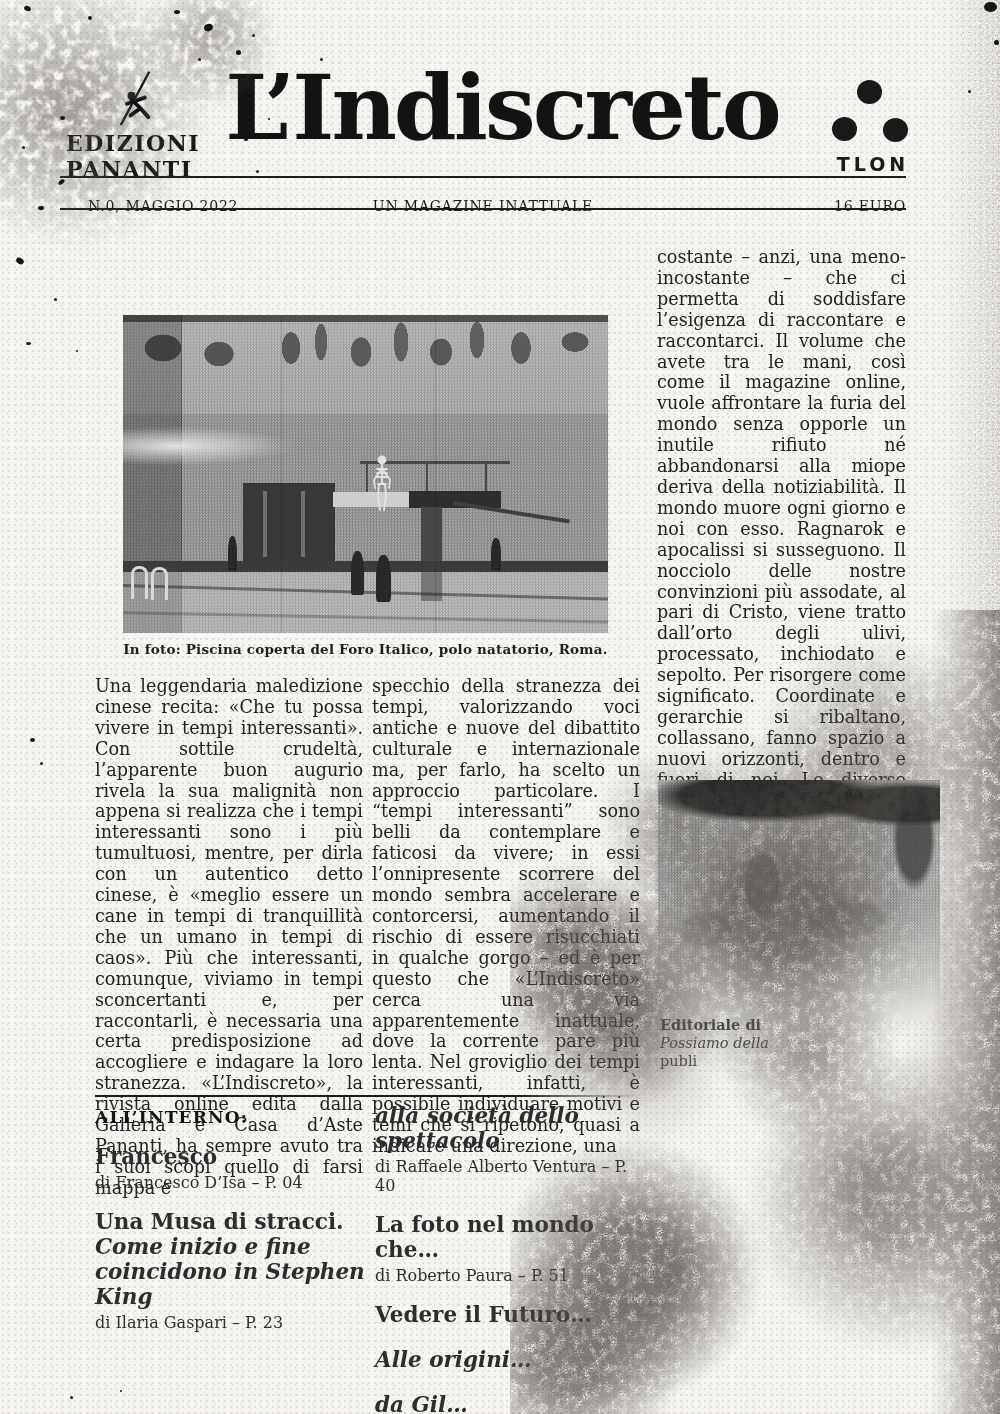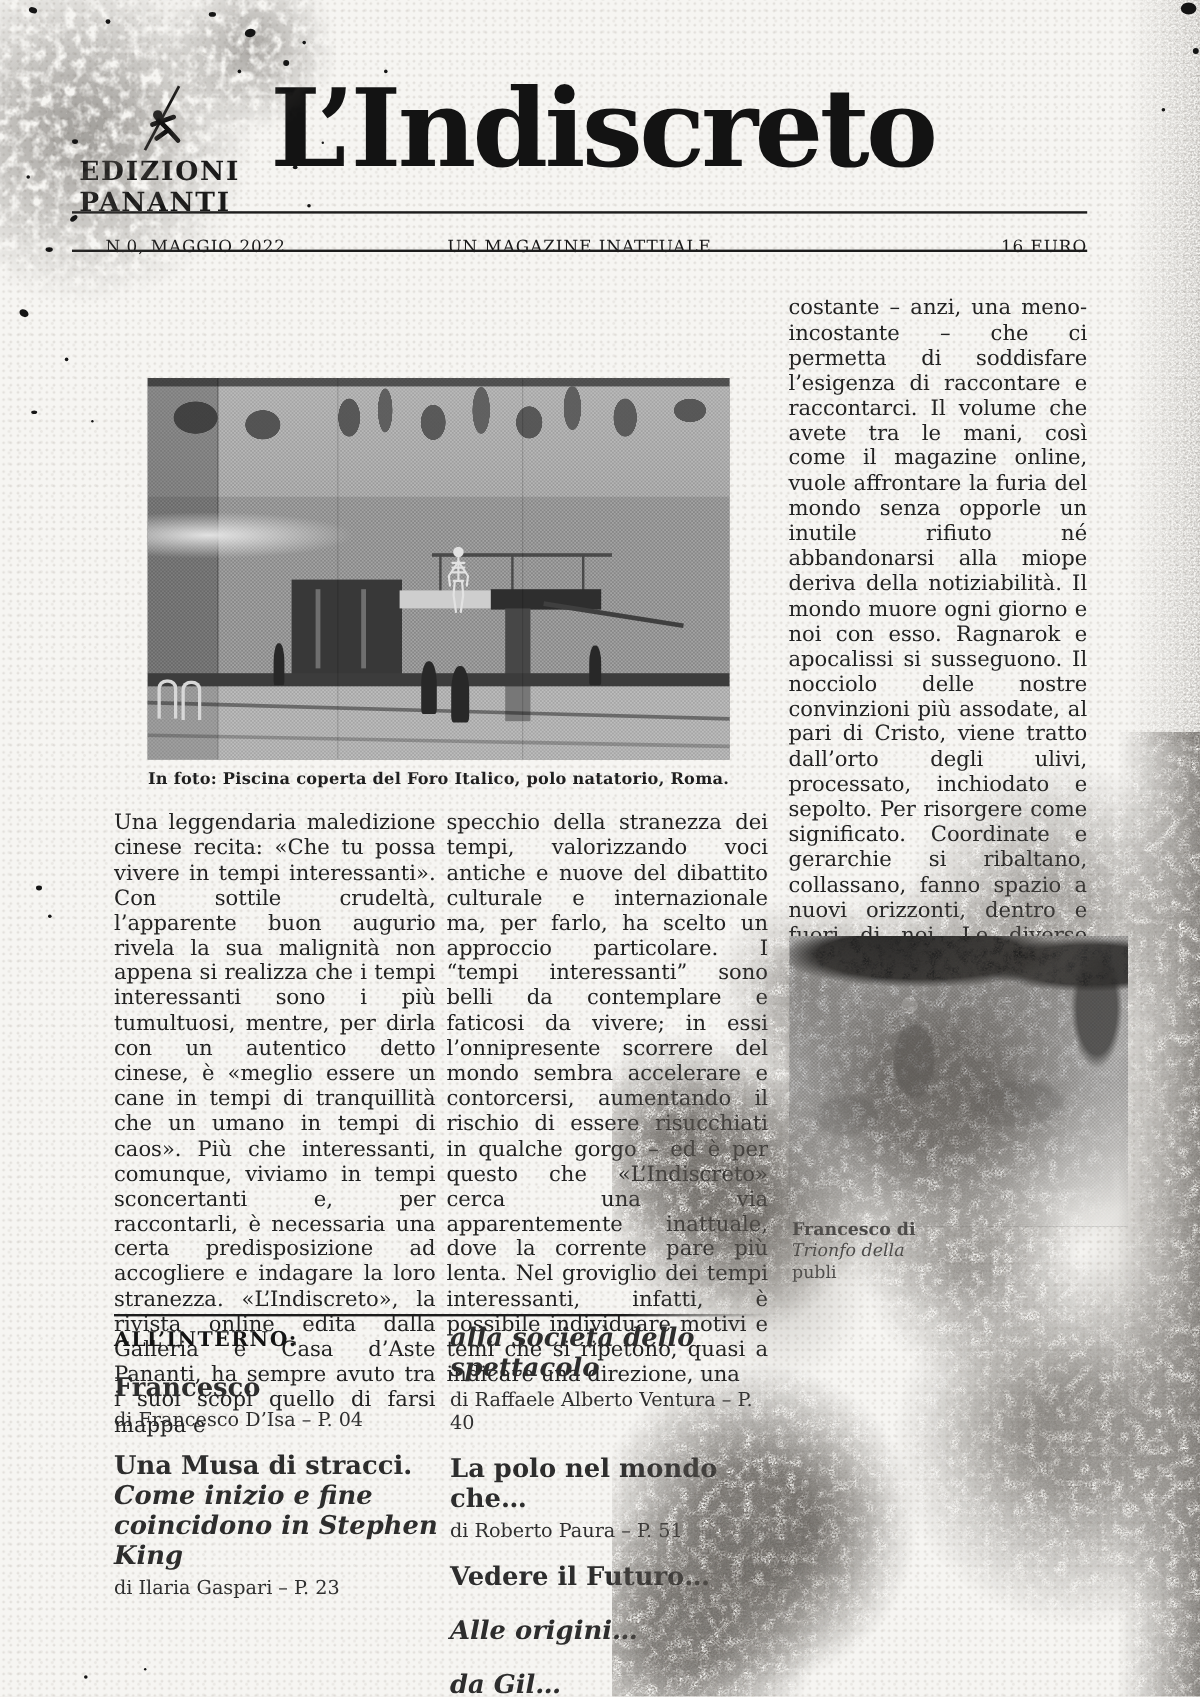--- a/index.html
+++ b/index.html
@@ -197,20 +197,28 @@
       <path d="M26 33 L36 43 L25 51 M36 43 L45 53 M21 38 L41 31" stroke="#111" stroke-width="4.4" fill="none" stroke-linecap="round"></path>
     </svg>
     <div class="pub-text">
       <div>EDIZIONI</div>
       <div>PANANTI</div>
     </div>
   </div>
 
   <div class="mag-title">L’Indiscreto</div>
 
+  <div class="tlon">
+    <div class="tlon-dots">
+        <i></i>
+        <i></i>
+        <i></i>
+      </div>
+    <div class="tlon-text">TLON</div>
+  </div>
 
   <div class="rule rule-1"></div>
   <div class="infobar">
     <span class="ib-left">N.0, MAGGIO 2022</span>
     <span class="ib-center">UN MAGAZINE INATTUALE</span>
     <span class="ib-right">16 EURO</span>
   </div>
   <div class="rule rule-2"></div>
 
 
@@ -267,22 +275,22 @@
   <div class="bodycol col2">specchio della stranezza dei tempi, valorizzando voci antiche e nuove del dibattito culturale e internazionale ma, per farlo, ha scelto un approccio particolare. I “tempi interessanti” sono belli da contemplare e faticosi da vivere; in essi l’onnipresente scorrere del mondo sembra accelerare e contorcersi, aumentando il rischio di essere risucchiati in qualche gorgo – ed è per questo che «L’Indiscreto» cerca una via apparentemente inattuale, dove la corrente pare più lenta. Nel groviglio dei tempi interessanti, infatti, è possibile individuare motivi e temi che si ripetono, quasi a indicare una direzione, una</div>
   <div class="bodycol col3">
     <span>costante – anzi, una meno-incostante – che ci permetta di soddisfare l’esigenza di raccontare e raccontarci. Il volume che avete tra le mani, così come il magazine online, vuole affrontare la furia del mondo senza opporle un inutile rifiuto né abbandonarsi alla miope deriva della notiziabilità. Il mondo muore ogni giorno e noi con esso. Ragnarok e apocalissi si susseguono. Il nocciolo delle nostre convinzioni più assodate, al pari di Cristo, viene tratto dall’orto degli ulivi, processato, inchiodato e sepolto. Per risorgere come significato. Coordinate e gerarchie si ribaltano, collassano, fanno spazio a nuovi orizzonti, dentro e fuori di noi. Le diverse discipline del pensiero e della creatività non fanno che accusare questo contraccolpo, incanalandolo in direzioni e soluzioni diverse.</span>
     <div class="continua">CONTINUA A P. 09</div>
   </div>
 
   <div class="img2">
     <div class="fade"></div>
   </div>
   <div class="img2-caption">
-    <div class="c1">Francesco di</div>
-    <div class="c2">Trionfo della</div>
+    <div class="c1">Editoriale di</div>
+    <div class="c2">Possiamo della</div>
     <div class="c3">publi</div>
   </div>
 
   <div class="rule-3"></div>
 
   <div class="idx idx-left">
     <div class="idx-heading">ALL’INTERNO:</div>
     <div class="ix-item">
       <div class="ix-title">Francesco</div>
       <div class="ix-by">di Francesco D’Isa – P. 04</div>
@@ -293,21 +301,21 @@
     </div>
 
   </div>
 
   <div class="idx idx-right">
     <div class="ix-item">
       <div class="ix-title"><span class="it">alla società dello spettacolo</span></div>
       <div class="ix-by">di Raffaele Alberto Ventura – P. 40</div>
     </div>
     <div class="ix-item">
-      <div class="ix-title">La polo nel mondo che…</div>
+      <div class="ix-title">La foto nel mondo che…</div>
       <div class="ix-by">di Roberto Paura – P. 51</div>
     </div>
     <div class="ix-item">
       <div class="ix-title"><span>Vedere il Futuro…</span><span class="it blk">Alle origini…</span><span class="it blk">da Gil…</span></div>
       <div class="ix-by">di …</div>
     </div>
 
   </div>
 
   <div class="smudge sm1"></div>

